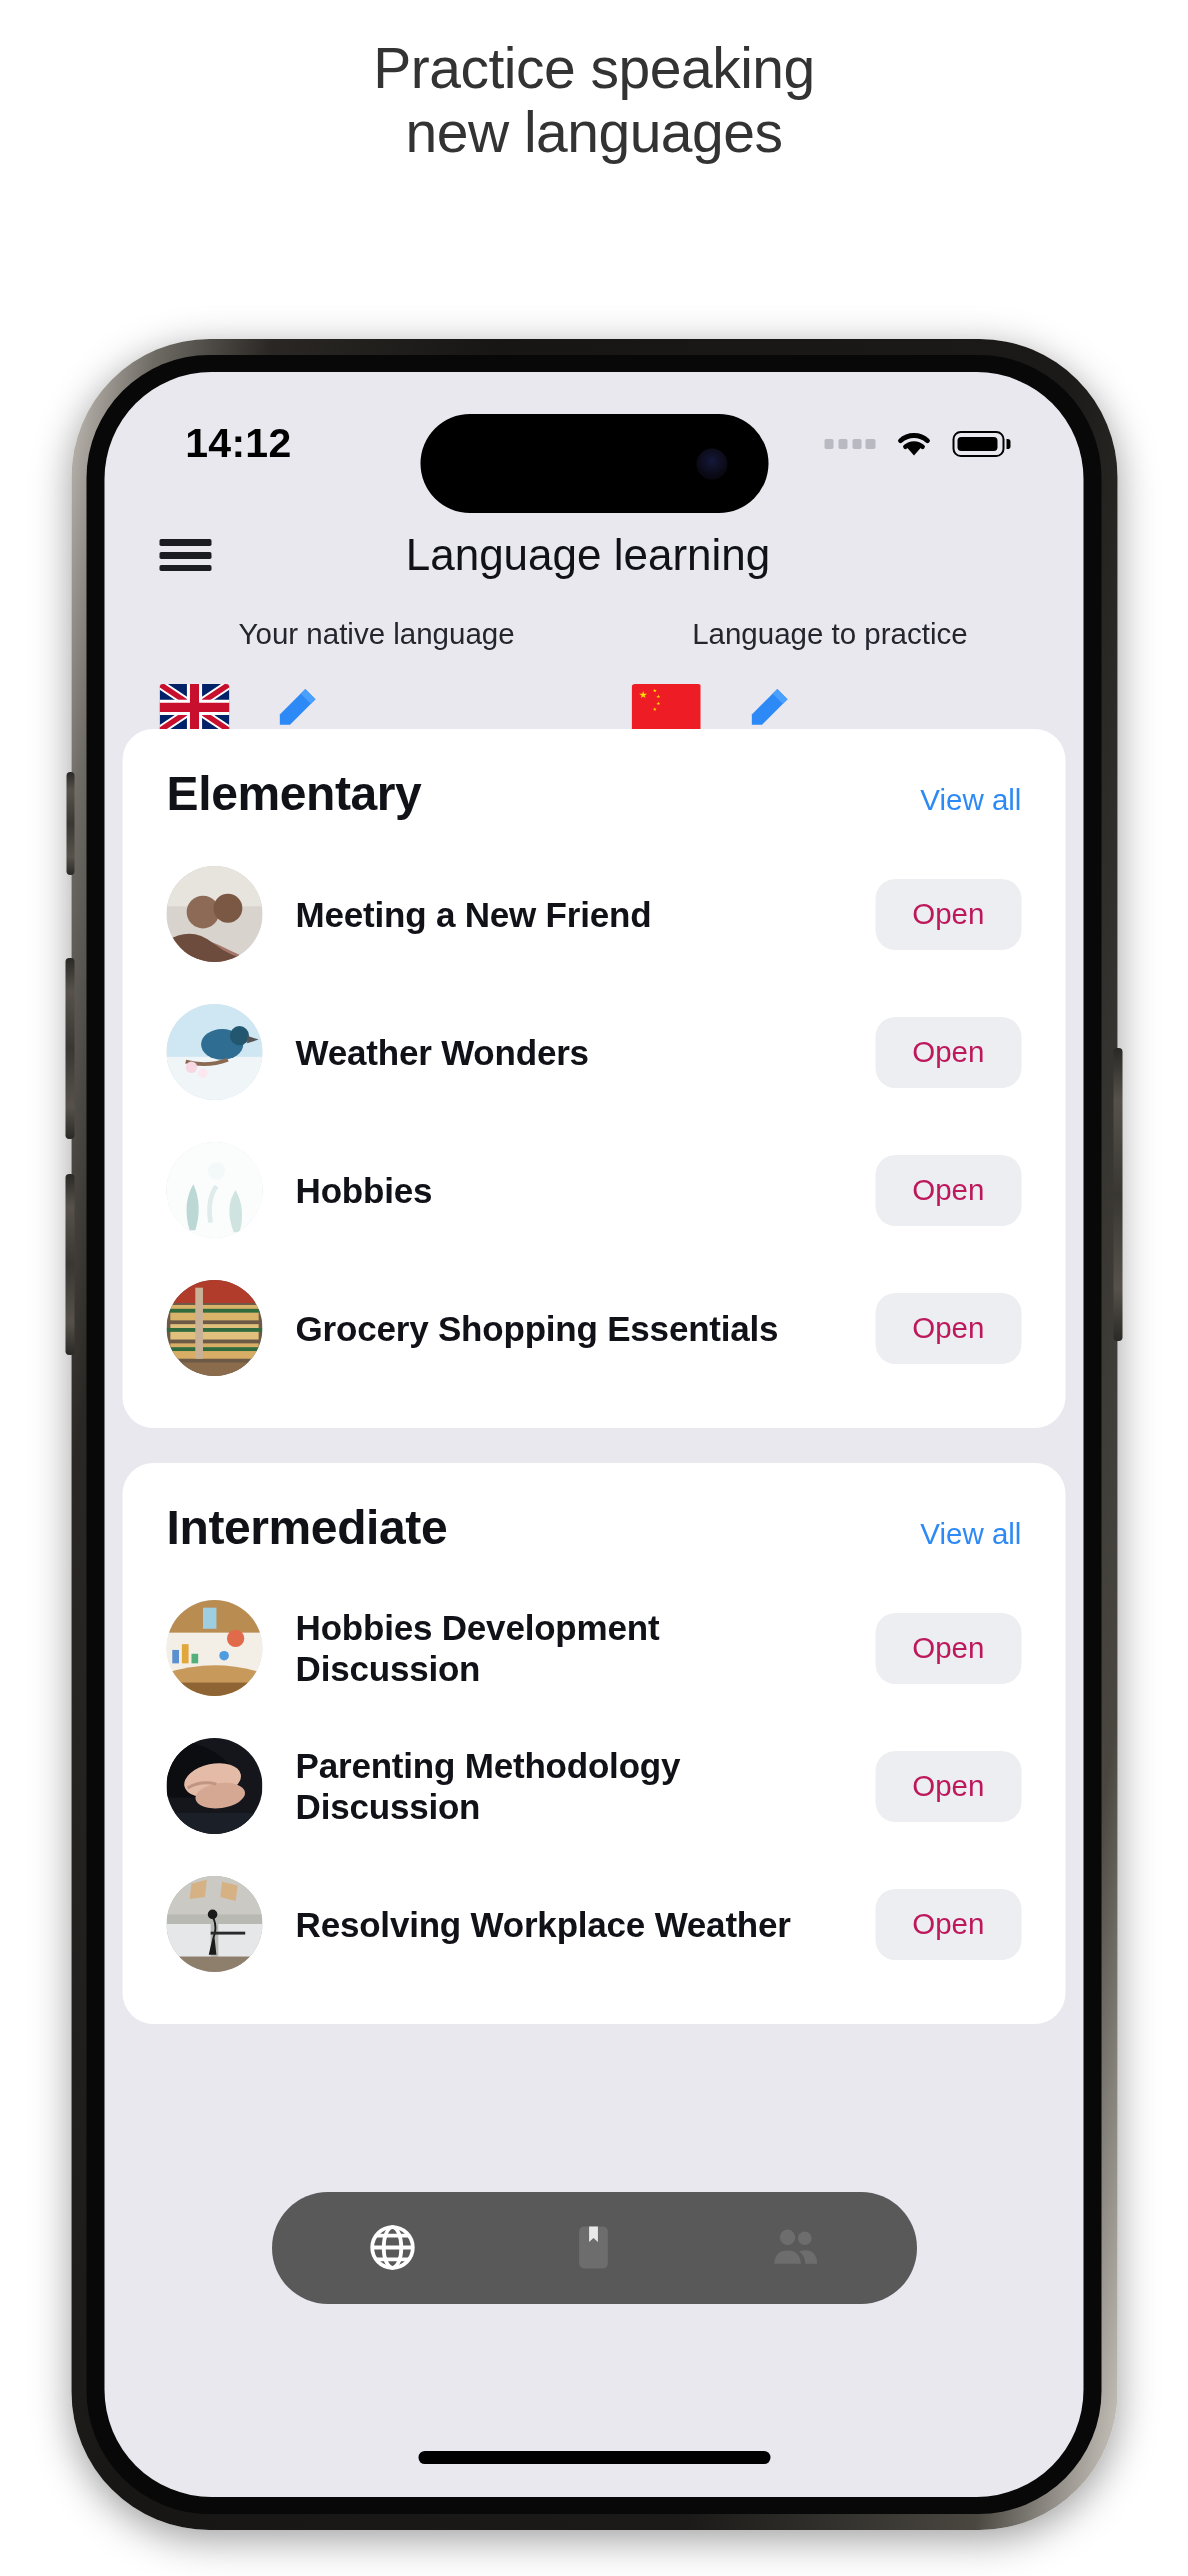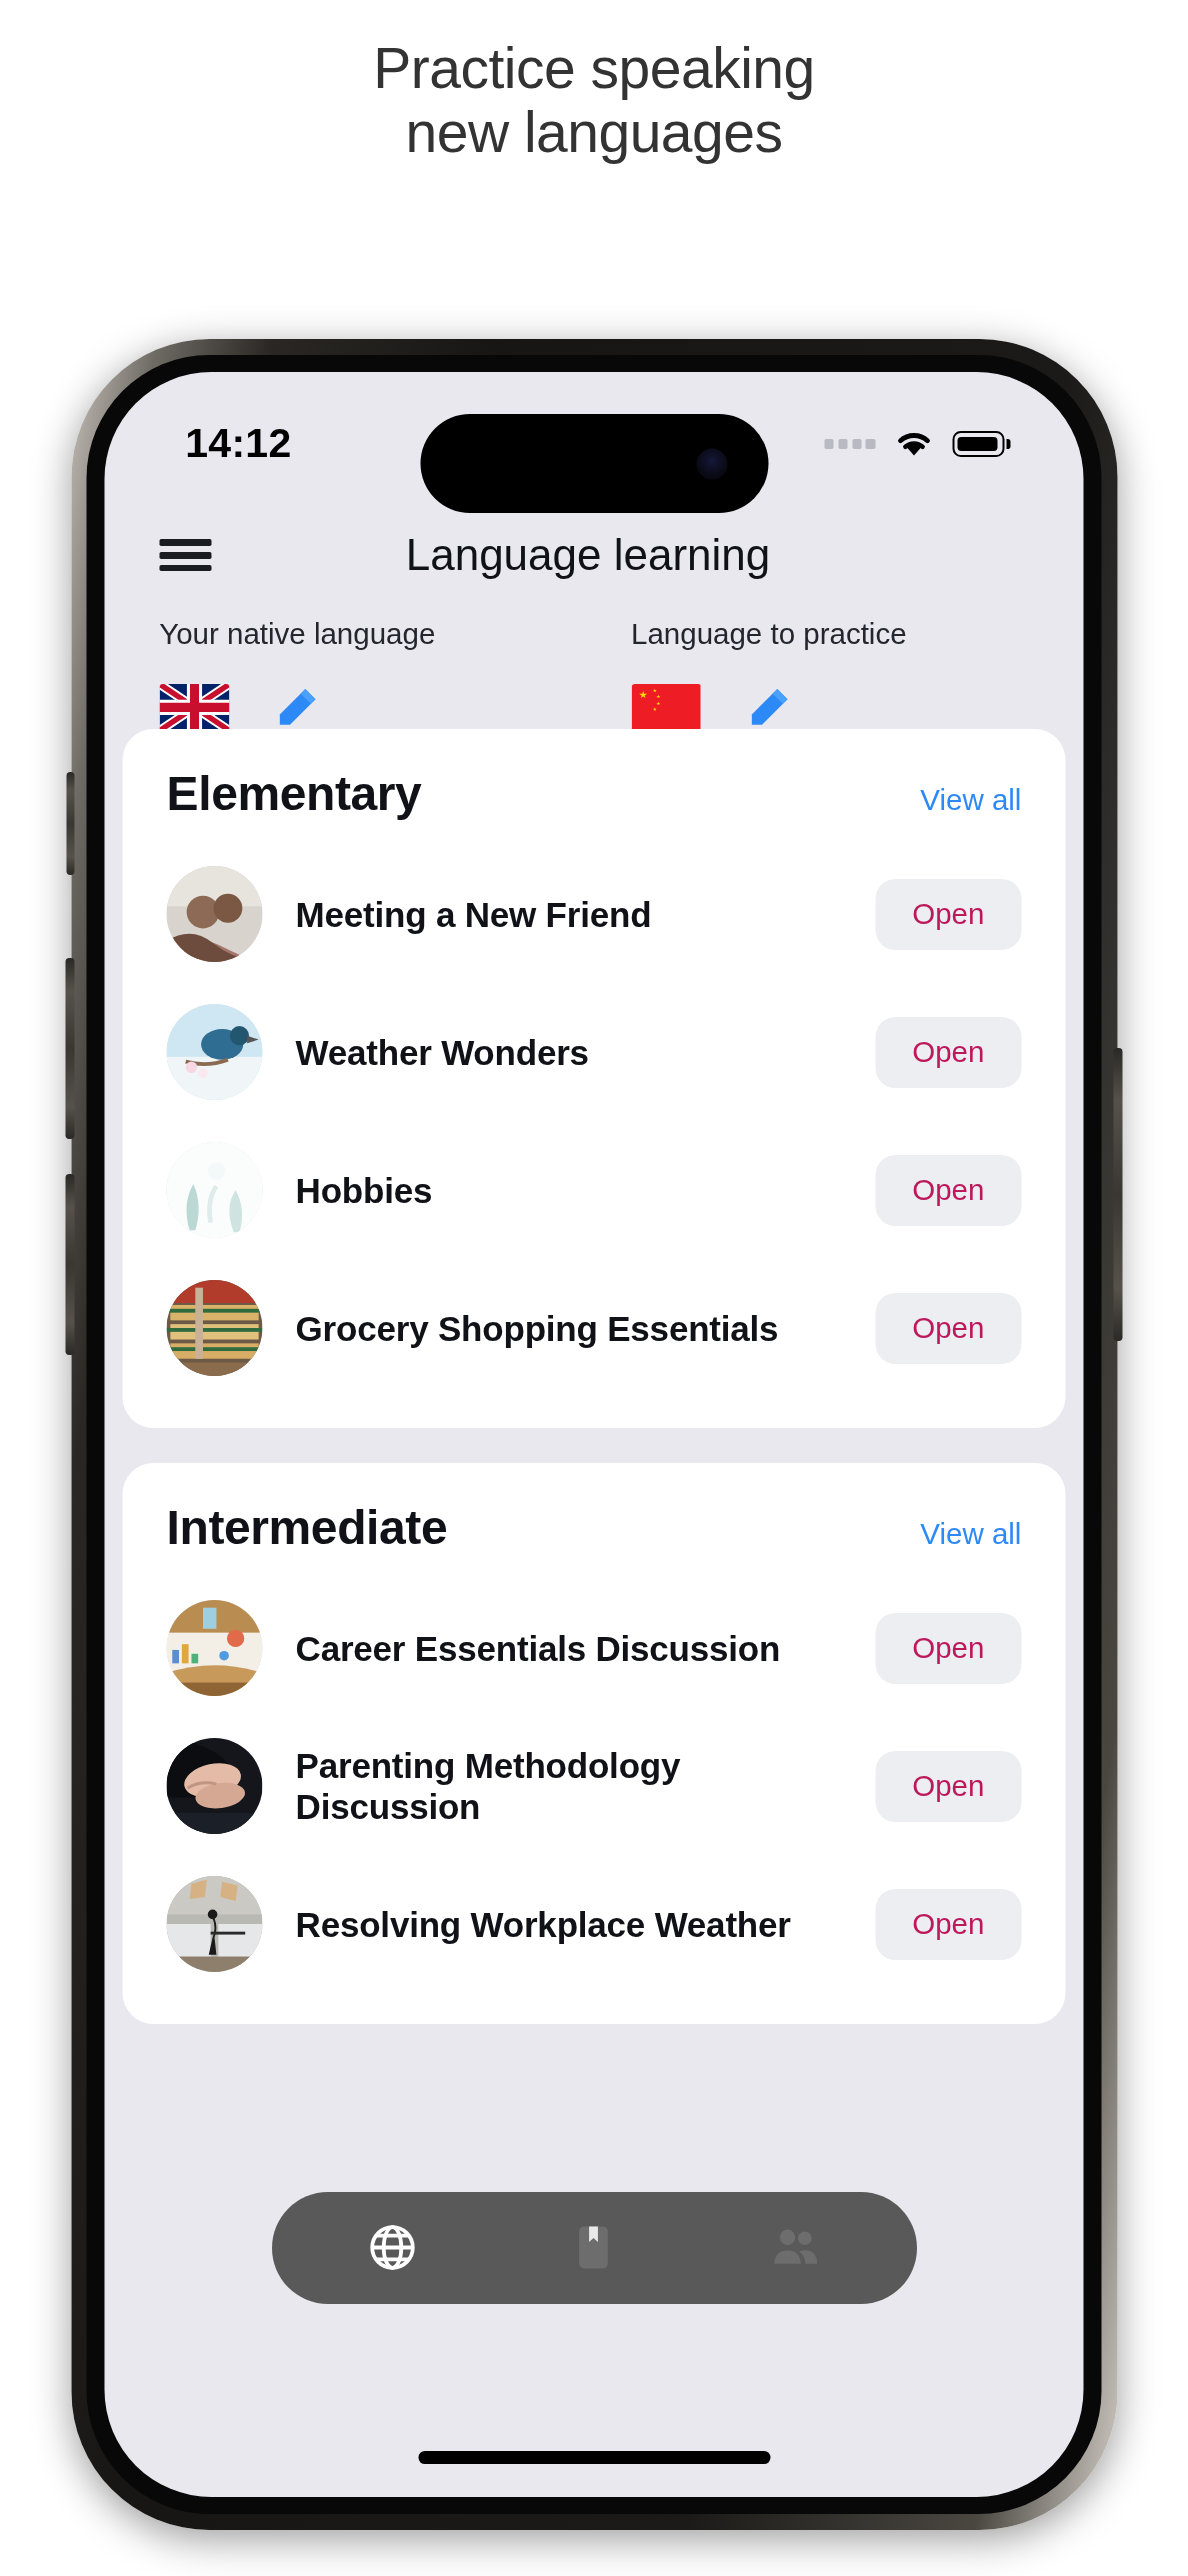--- a/index.html
+++ b/index.html
@@ -155,20 +155,21 @@
   .lang-row {
     display:flex;
     padding:20px 55px 0 55px;
   }
   .lang-col { width:50%; }
   .lang-col.second { padding-left:37px; }
   .lang-label {
     font-size:29.5px;
     color:#25252e;
     margin-bottom:32px;
+    text-align:center;
   }
   .lang-pick { display:flex; align-items:center; gap:42px; }
   .flag { width:70px; height:48px; border-radius:3.7px; overflow:hidden; display:block; }
   .pencil { width:50px; height:50px; display:block; }
 
   
   .content {
     position:absolute;
     left:0; right:0;
     top:357px;
@@ -449,21 +450,21 @@
                   <rect x="38" y="8" width="14" height="22" fill="#9ecfe0"></rect>
                   <path d="M0 76 q50 -16 100 0 V100 H0 Z" fill="#c79a5c"></path>
                   <rect x="6" y="52" width="7" height="14" fill="#5a8fd0"></rect>
                   <rect x="16" y="46" width="7" height="20" fill="#e0a83c"></rect>
                   <rect x="26" y="56" width="7" height="10" fill="#54b07a"></rect>
                   <circle cx="72" cy="40" r="9" fill="#e06a4a"></circle>
                   <circle cx="60" cy="58" r="5" fill="#4e9be0"></circle>
                   <rect x="0" y="86" width="100" height="14" fill="#8e6434"></rect>
                 </svg>
               </span>
-              <div class="lesson-name">Career Essentials Discussion</div>
+              <div class="lesson-name">Hobbies Development Discussion</div>
               <button class="open-btn">Open</button>
             </div>
 
             <div class="lesson">
               <span class="avatar">
                 <svg viewBox="0 0 100 100" xmlns="http://www.w3.org/2000/svg">
                   <rect width="100" height="100" fill="#14161c"></rect>
                   <path d="M0 0 q40 4 60 22 q18 16 14 40 H0 Z" fill="#0c0d11"></path>
                   <ellipse cx="48" cy="44" rx="30" ry="17" fill="#e3bba6" transform="rotate(-12 48 44)"></ellipse>
                   <ellipse cx="56" cy="60" rx="26" ry="13" fill="#d4a893" transform="rotate(-8 56 60)"></ellipse>

